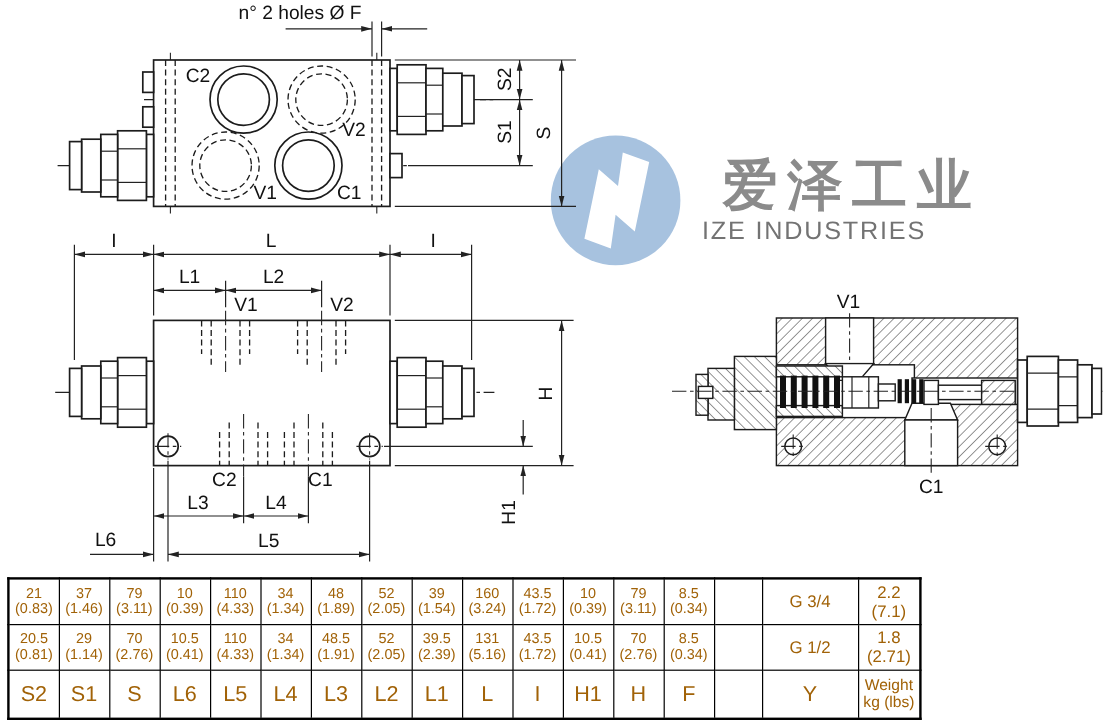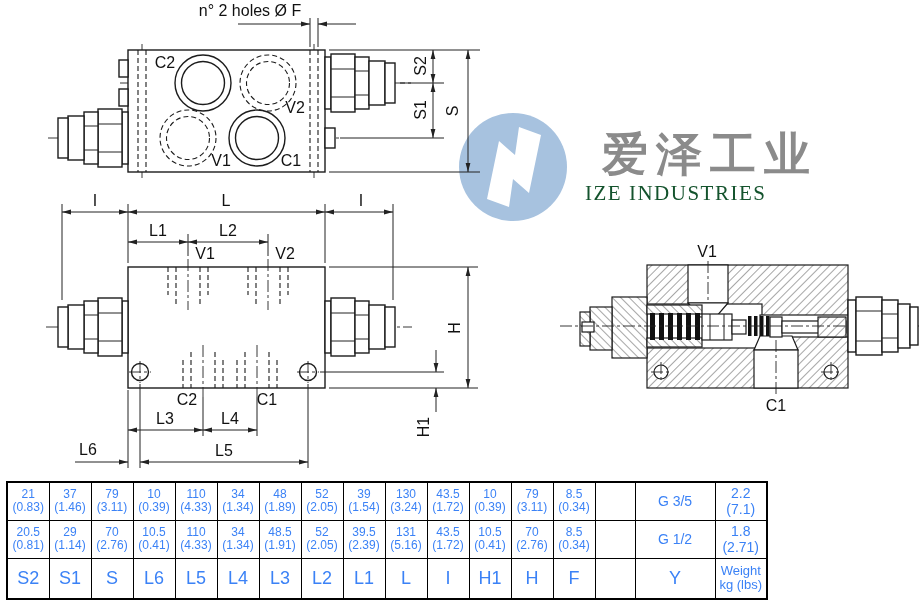--- a/index.html
+++ b/index.html
@@ -5,36 +5,36 @@
   html,body{margin:0;padding:0;background:#fff;}
   .page{position:relative;width:919px;height:606px;background:#fff;overflow:hidden;
         font-family:"Liberation Sans", sans-serif;}
   
   .watermark{position:absolute;inset:0;z-index:1;}
   .wm-logo{position:absolute;left:453px;top:107px;}
   .wm-cn{position:absolute;left:602px;top:124px;font-size:46px;font-weight:bold;
          letter-spacing:8px;color:#8b8b8b;white-space:nowrap;
          font-family:"DejaVu Sans", sans-serif;}
   .wm-en{position:absolute;left:585px;top:181px;font-size:21px;letter-spacing:1.5px;
-         color:#14532d;white-space:nowrap;font-family:Liberation Serif, serif;}
+         color:#737373;white-space:nowrap;}
   
   .drawing{position:absolute;left:0;top:0;z-index:2;}
   .ol{stroke:#1c1c1c;stroke-width:1.4;fill:none;}
   .olw{stroke:#1c1c1c;stroke-width:1.4;fill:#fff;}
   .sec{stroke:#1c1c1c;stroke-width:1.2;}
   .thin{stroke:#222;stroke-width:1;fill:none;}
   .cl{stroke:#222;stroke-width:0.9;fill:none;stroke-dasharray:12 3 3 3;}
   .hid{stroke:#1c1c1c;stroke-width:1.1;fill:none;stroke-dasharray:5 3;}
   .lbl{font:16px "Liberation Sans", sans-serif;fill:#111;text-anchor:middle;}
   .note{font:16px "Liberation Sans", sans-serif;fill:#111;text-anchor:middle;}
   
   .dim-table{position:absolute;left:6px;top:481px;z-index:3;border-collapse:collapse;
              table-layout:fixed;background:#fff;border:2px solid #000;}
   .dim-table td{border:1px solid #000;text-align:center;vertical-align:middle;
-                padding:0;overflow:hidden;color:#3b82f6;}
+                padding:0;overflow:hidden;color:#a16207;}
   .dim-table tr:nth-child(1){height:38px;}
   .dim-table tr:nth-child(2){height:38px;}
   .dim-table tr:nth-child(3){height:41px;}
   td.num{font-size:12px;line-height:13px;}
   td.big{font-size:14px;line-height:16px;}
   td.hdr{font-size:18px;line-height:19px;}
   td.hdrm{font-size:13px;line-height:14px;}
 </style>
 </head>
 <body>
@@ -362,21 +362,21 @@
           </td>
           <td class="num">
             <div>52</div>
             <div>(2.05)</div>
           </td>
           <td class="num">
             <div>39</div>
             <div>(1.54)</div>
           </td>
           <td class="num">
-            <div>130</div>
+            <div>160</div>
             <div>(3.24)</div>
           </td>
           <td class="num">
             <div>43.5</div>
             <div>(1.72)</div>
           </td>
           <td class="num">
             <div>10</div>
             <div>(0.39)</div>
           </td>
@@ -385,21 +385,21 @@
             <div>(3.11)</div>
           </td>
           <td class="num">
             <div>8.5</div>
             <div>(0.34)</div>
           </td>
           <td class="num">
             <div></div>
           </td>
           <td class="big">
-            <div>G 3/5</div>
+            <div>G 3/4</div>
           </td>
           <td class="big">
             <div>2.2</div>
             <div>(7.1)</div>
           </td>
         </tr>
         <tr>
           <td class="num">
             <div>20.5</div>
             <div>(0.81)</div>

